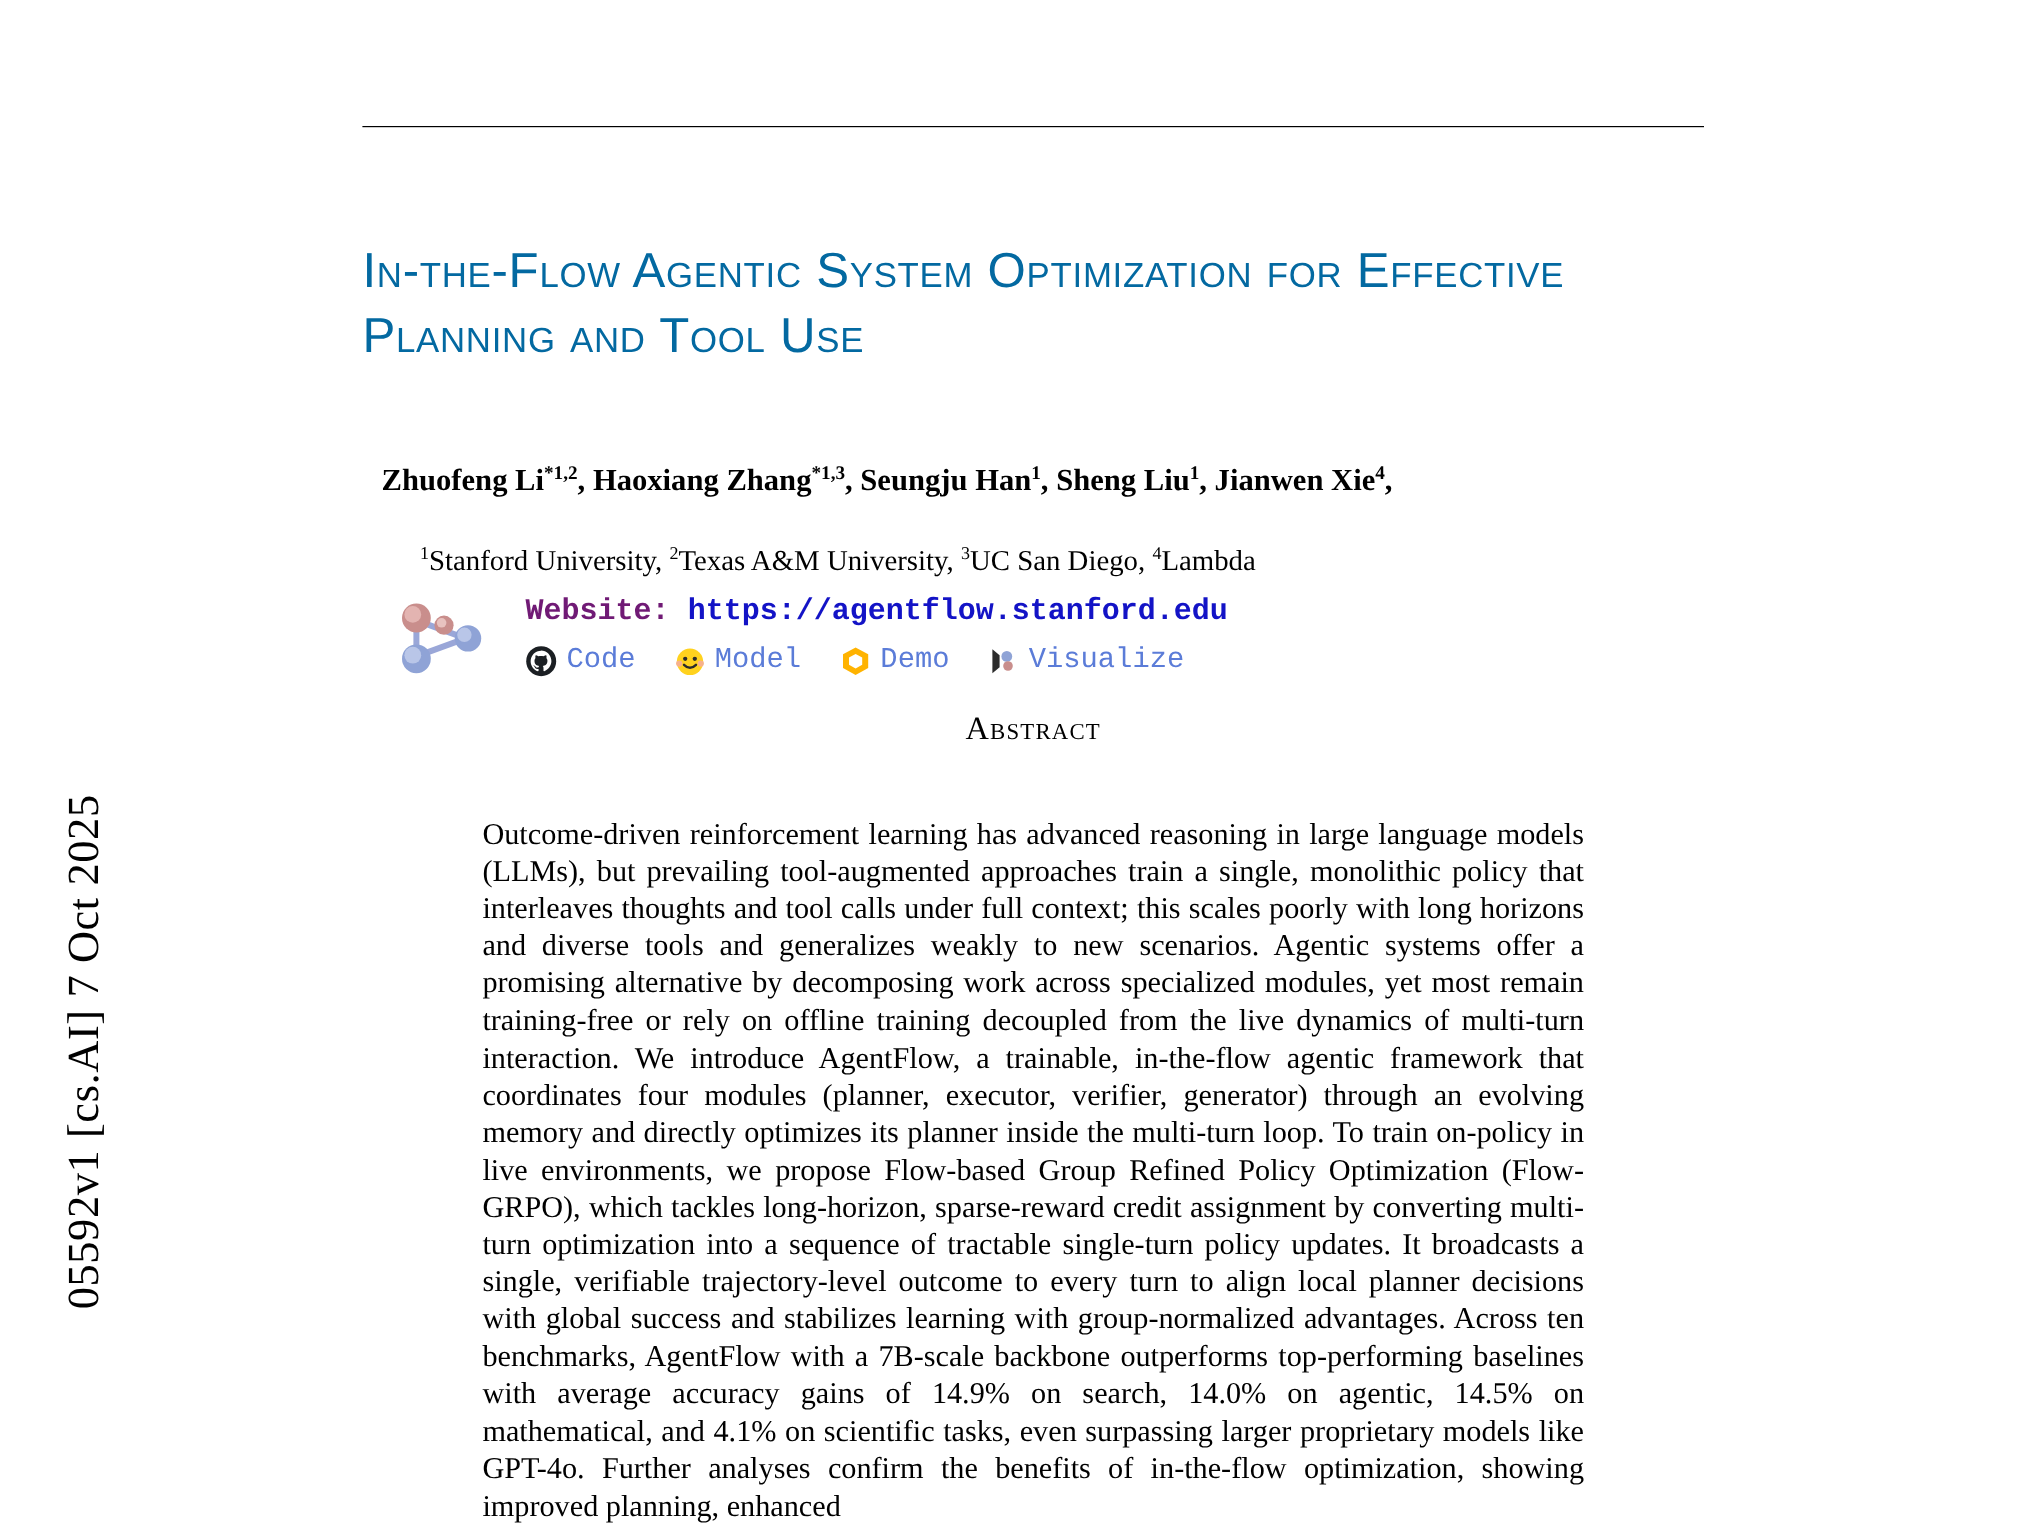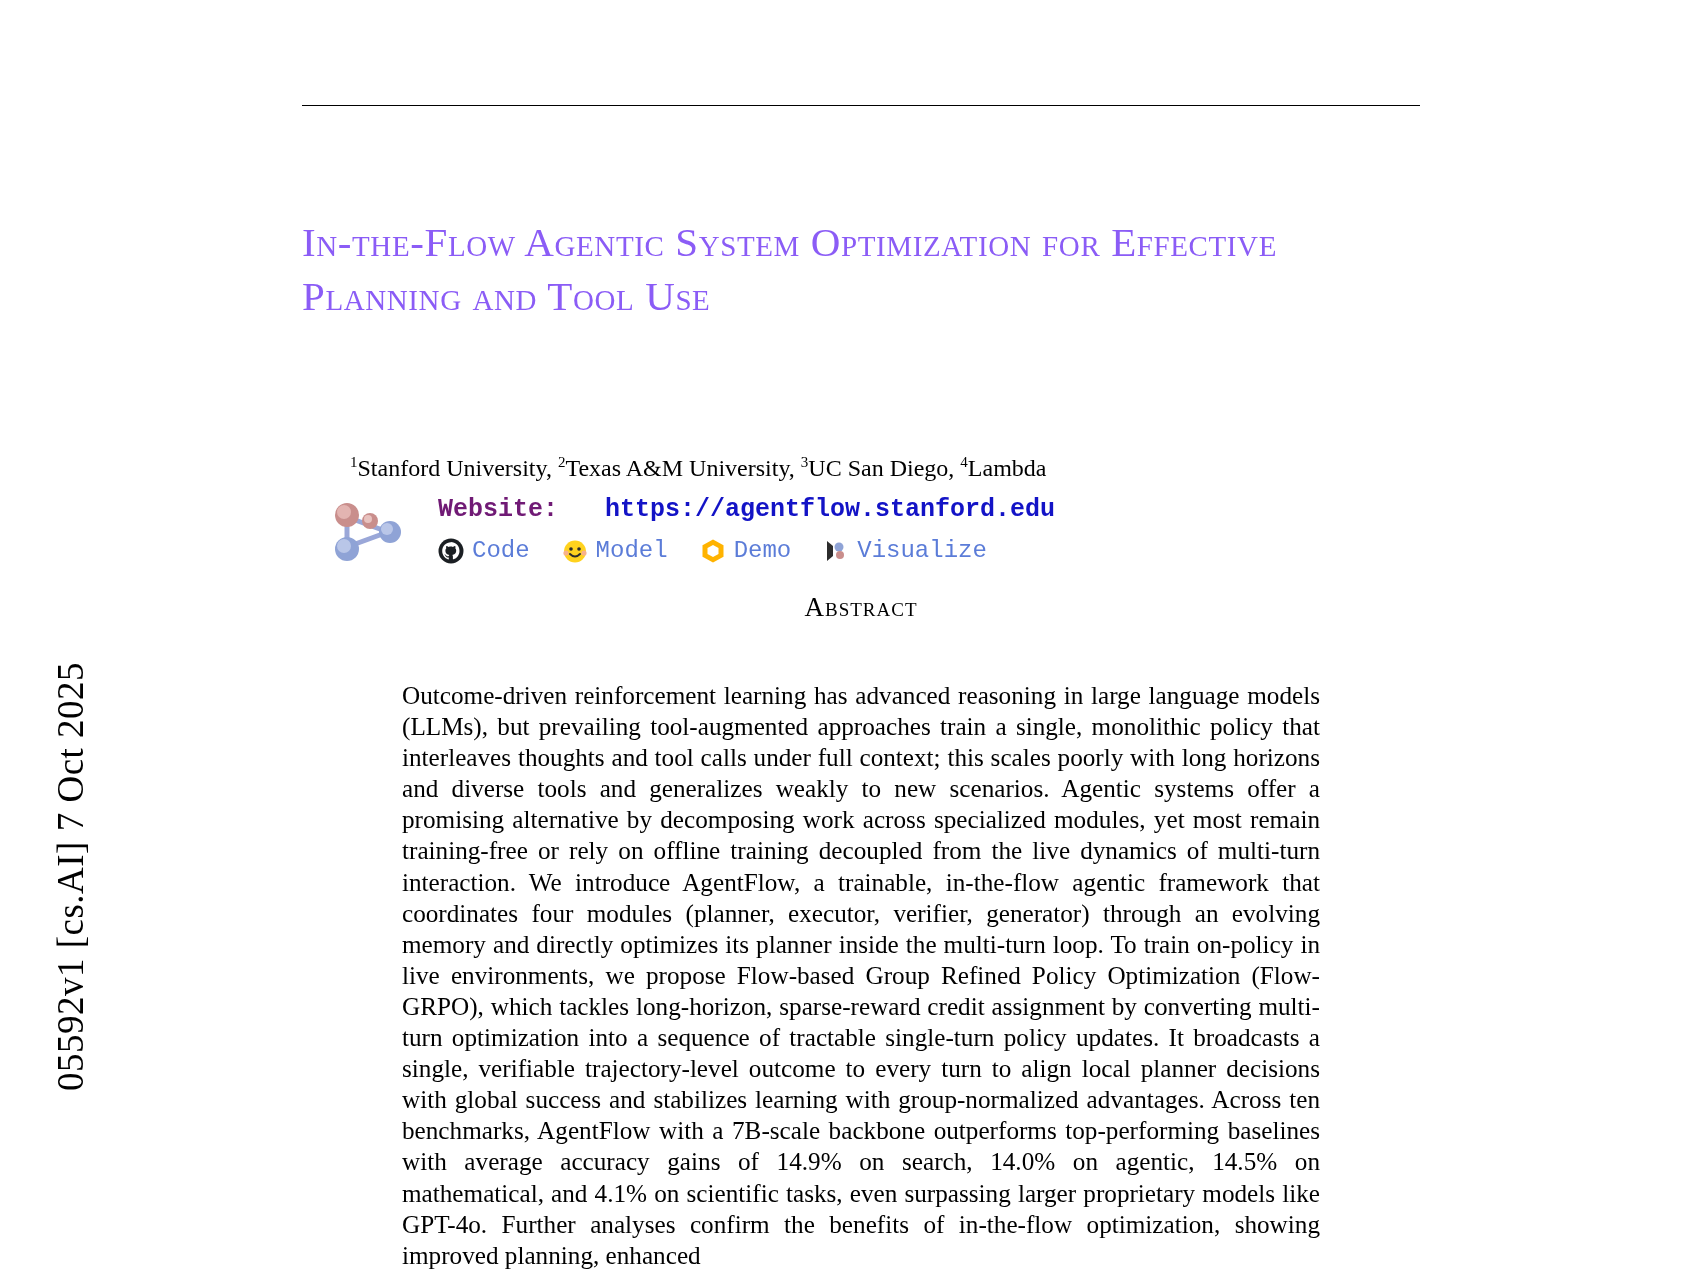--- a/index.html
+++ b/index.html
@@ -52,28 +52,28 @@
     left: 302px;
     top: 105px;
     width: 1118px;
     height: 1px;
     background: #000;
   }
 
   .title {
     position: absolute;
     left: 302px;
-    top: 215px;
+    top: 198px;
     width: 1130px;
-    font-family: Liberation Serif, serif;
+    font-family: Liberation Sans, sans-serif;
     font-size: 41px;
     line-height: 54px;
     font-variant: small-caps;
     letter-spacing: 0.6px;
-    color: #8b5cf6;
+    color: #0369a1;
   }
 
   .authors {
     position: absolute;
     left: 318px;
     top: 378px;
     width: 1120px;
     font-family: "Liberation Serif", serif;
     font-size: 25.5px;
     line-height: 34px;
@@ -118,21 +118,21 @@
   .website-line {
     position: absolute;
     left: 108px;
     top: 0px;
     font-family: "Liberation Mono", monospace;
     font-size: 25px;
     font-weight: bold;
     white-space: nowrap;
   }
   .website-label { color: #701a75; }
-  .website-url { color: #1313c6; margin-left: 32px; }
+  .website-url { color: #1313c6; }
 
   .badges {
     position: absolute;
     left: 108px;
     top: 42px;
     display: flex;
     align-items: center;
     gap: 32px;
     white-space: nowrap;
   }
@@ -180,20 +180,23 @@
 
   <div class="arxiv-stamp">
     <div class="vtext">05592v1  [cs.AI]  7 Oct 2025</div>
   </div>
 
   <div class="rule"></div>
 
   <div class="title">In-the-Flow Agentic System Optimization for Effective Planning and Tool Use</div>
 
   <div class="authors">
+    <div>
+      Zhuofeng Li<sup>*1,2</sup>, Haoxiang Zhang<sup>*1,3</sup>, Seungju Han<sup>1</sup>, Sheng Liu<sup>1</sup>, Jianwen Xie<sup>4</sup>,
+    </div>
   </div>
 
   <div class="affils">
     <sup>1</sup>Stanford University, <sup>2</sup>Texas A&amp;M University, <sup>3</sup>UC San Diego, <sup>4</sup>Lambda
   </div>
 
   <div class="links-block">
 
     <div class="logo">
       <svg width="78" height="66" viewBox="0 0 78 66">

